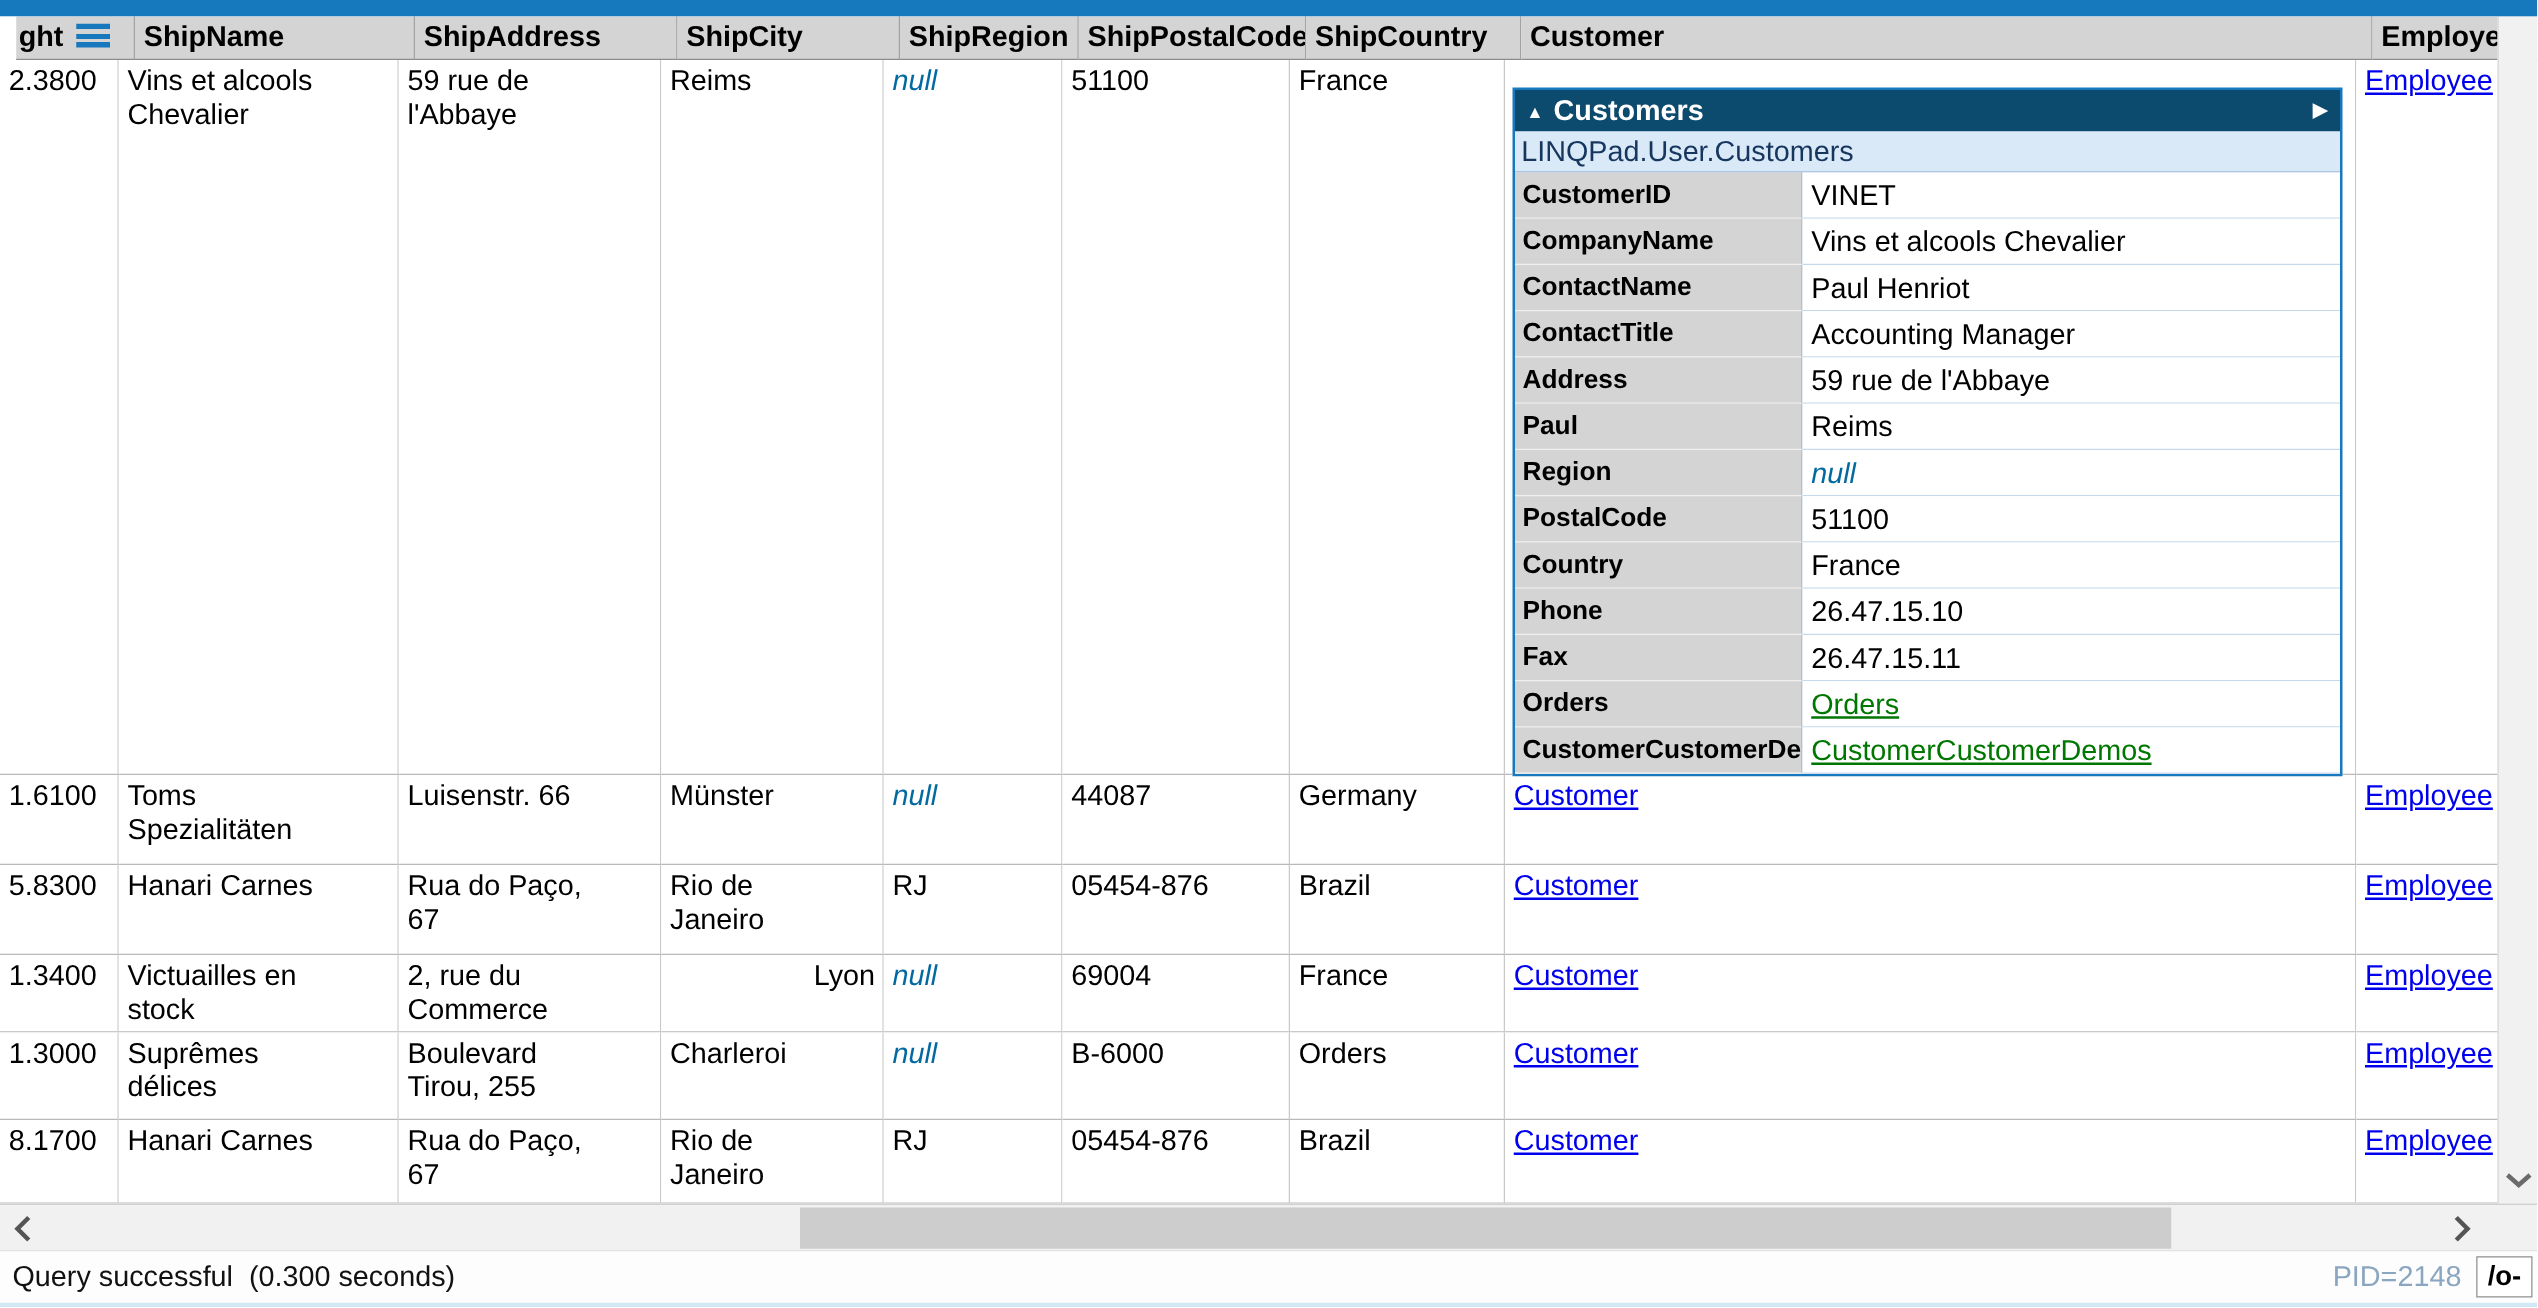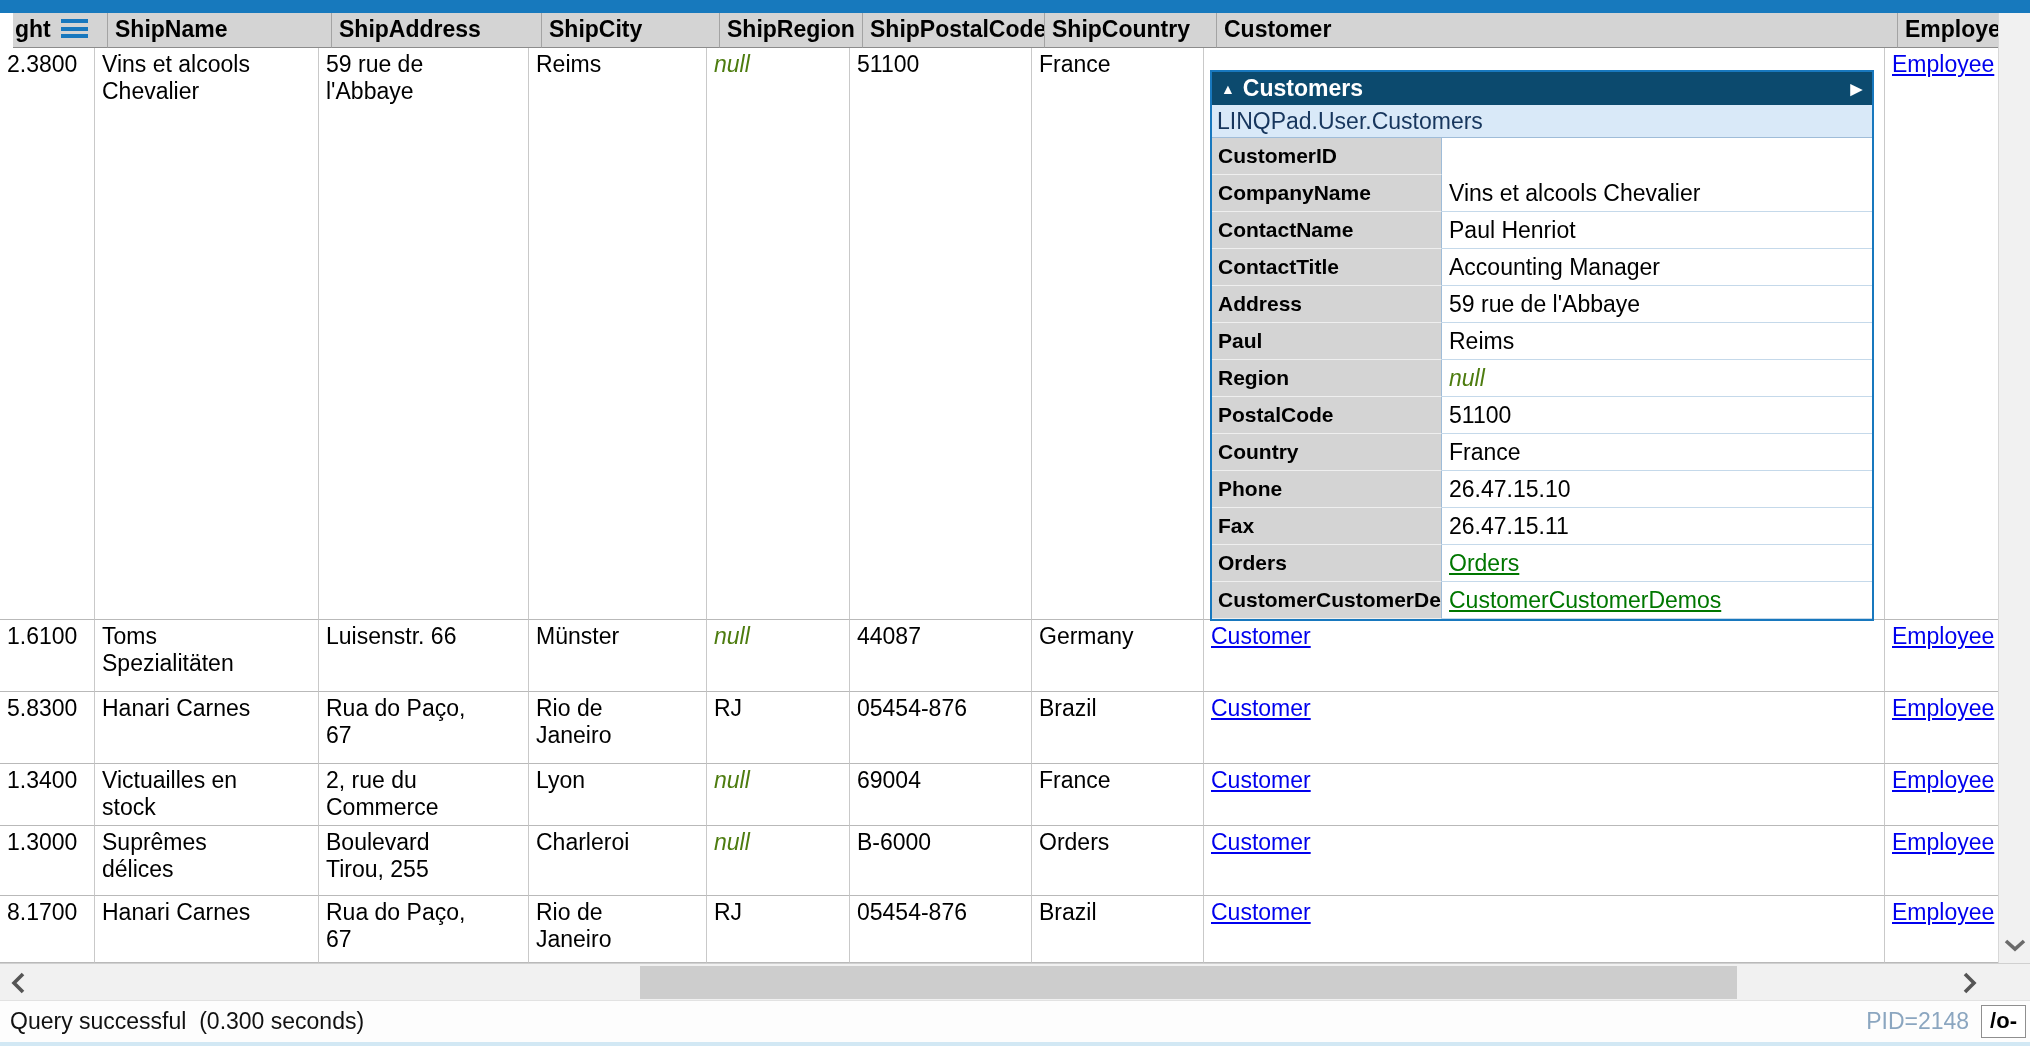--- a/index.html
+++ b/index.html
@@ -14,21 +14,21 @@
   .hcell{position:absolute;top:0;height:35px;background:#d4d4d4;box-sizing:border-box;
          border-right:1px solid #a3a3a3;border-bottom:1px solid #8c8c8c;
          font-weight:bold;font-size:23px;line-height:33px;padding:0 0 0 7px;
          white-space:nowrap;overflow:hidden;margin-left:13px;}
   .hamb{display:inline-block;width:27px;height:19px;margin-left:10px;vertical-align:-1px;
         background:linear-gradient(#1878be 0 4px,#d4d4d4 4px 8px,#1878be 8px 12px,#d4d4d4 12px 15px,#1878be 15px 19px);}
   .cell{position:absolute;box-sizing:border-box;border-right:1px solid #c9c9c9;border-bottom:1px solid #b9b9b9;
         font-size:23px;line-height:27px;padding:3px 6px 0 7px;overflow:hidden;background:#fff;}
   .cell .txt{white-space:pre-line;}
   .cell.num{padding-right:6px;}
-  .nullv{color:#4d7c0f;font-style:italic;}
+  .nullv{color:#0369a1;font-style:italic;}
   a.blue{color:#0000ee;text-decoration:underline;cursor:pointer;}
   a.green{color:#007700;text-decoration:underline;cursor:pointer;}
 
   
   .panel{position:absolute;left:1210px;top:57px;width:664px;height:551px;box-sizing:border-box;
          border:2px solid #1878be;background:#fff;z-index:5;}
   .panel-header{height:33px;background:#0c4a6e;color:#fff;font-weight:bold;font-size:23px;line-height:33px;
                 padding-left:9px;position:relative;cursor:pointer;}
   .panel-header .tri{font-size:14px;vertical-align:2px;margin-right:8px;}
   .panel-expand{position:absolute;right:10px;top:0;font-size:15px;line-height:33px;color:#fff;cursor:pointer;}
@@ -112,21 +112,21 @@
         <div class="cell" style="left: 707px; width: 143px; top: 679px; height: 72px;"><span class="txt">RJ</span></div>
         <div class="cell" style="left: 850px; width: 182px; top: 679px; height: 72px;"><span class="txt">05454-876</span></div>
         <div class="cell" style="left: 1032px; width: 172px; top: 679px; height: 72px;"><span class="txt">Brazil</span></div>
         <div class="cell" style="left: 1204px; width: 681px; top: 679px; height: 72px;"><a class="blue">Customer</a></div>
         <div class="cell" style="left: 1885px; width: 145px; top: 679px; height: 72px;"><a class="blue">Employee</a></div>
         <div class="cell num" style="left: 0px; width: 95px; top: 751px; height: 62px;"><span class="txt">1.3400</span></div>
         <div class="cell" style="left: 95px; width: 224px; top: 751px; height: 62px;"><span class="txt">Victuailles en
 stock</span></div>
         <div class="cell" style="left: 319px; width: 210px; top: 751px; height: 62px;"><span class="txt">2, rue du
 Commerce</span></div>
-        <div class="cell" style="left: 529px; width: 178px; top: 751px; height: 62px;"><span class="txt">Lyon</span></div>
+        <div class="cell" style="left: 529px; width: 178px; top: 751px; height: 62px; text-align: right;"><span class="txt">Lyon</span></div>
         <div class="cell" style="left: 707px; width: 143px; top: 751px; height: 62px;"><span class="nullv">null</span></div>
         <div class="cell" style="left: 850px; width: 182px; top: 751px; height: 62px;"><span class="txt">69004</span></div>
         <div class="cell" style="left: 1032px; width: 172px; top: 751px; height: 62px;"><span class="txt">France</span></div>
         <div class="cell" style="left: 1204px; width: 681px; top: 751px; height: 62px;"><a class="blue">Customer</a></div>
         <div class="cell" style="left: 1885px; width: 145px; top: 751px; height: 62px;"><a class="blue">Employee</a></div>
         <div class="cell num" style="left: 0px; width: 95px; top: 813px; height: 70px;"><span class="txt">1.3000</span></div>
         <div class="cell" style="left: 95px; width: 224px; top: 813px; height: 70px;"><span class="txt">Suprêmes
 délices</span></div>
         <div class="cell" style="left: 319px; width: 210px; top: 813px; height: 70px;"><span class="txt">Boulevard
 Tirou, 255</span></div>
@@ -151,20 +151,21 @@
 
     <div class="panel">
       <div class="panel-header">
         <span class="tri">▲</span><span>Customers</span>
         <span class="panel-expand">▶</span>
       </div>
       <div class="panel-type">LINQPad.User.Customers</div>
       <div id="panel-fields">
           <div class="prow">
             <div class="plabel">CustomerID</div>
+            <div class="pvalue">VINET</div>
           </div>
           <div class="prow">
             <div class="plabel">CompanyName</div>
             <div class="pvalue">Vins et alcools Chevalier</div>
           </div>
           <div class="prow">
             <div class="plabel">ContactName</div>
             <div class="pvalue">Paul Henriot</div>
           </div>
           <div class="prow">

